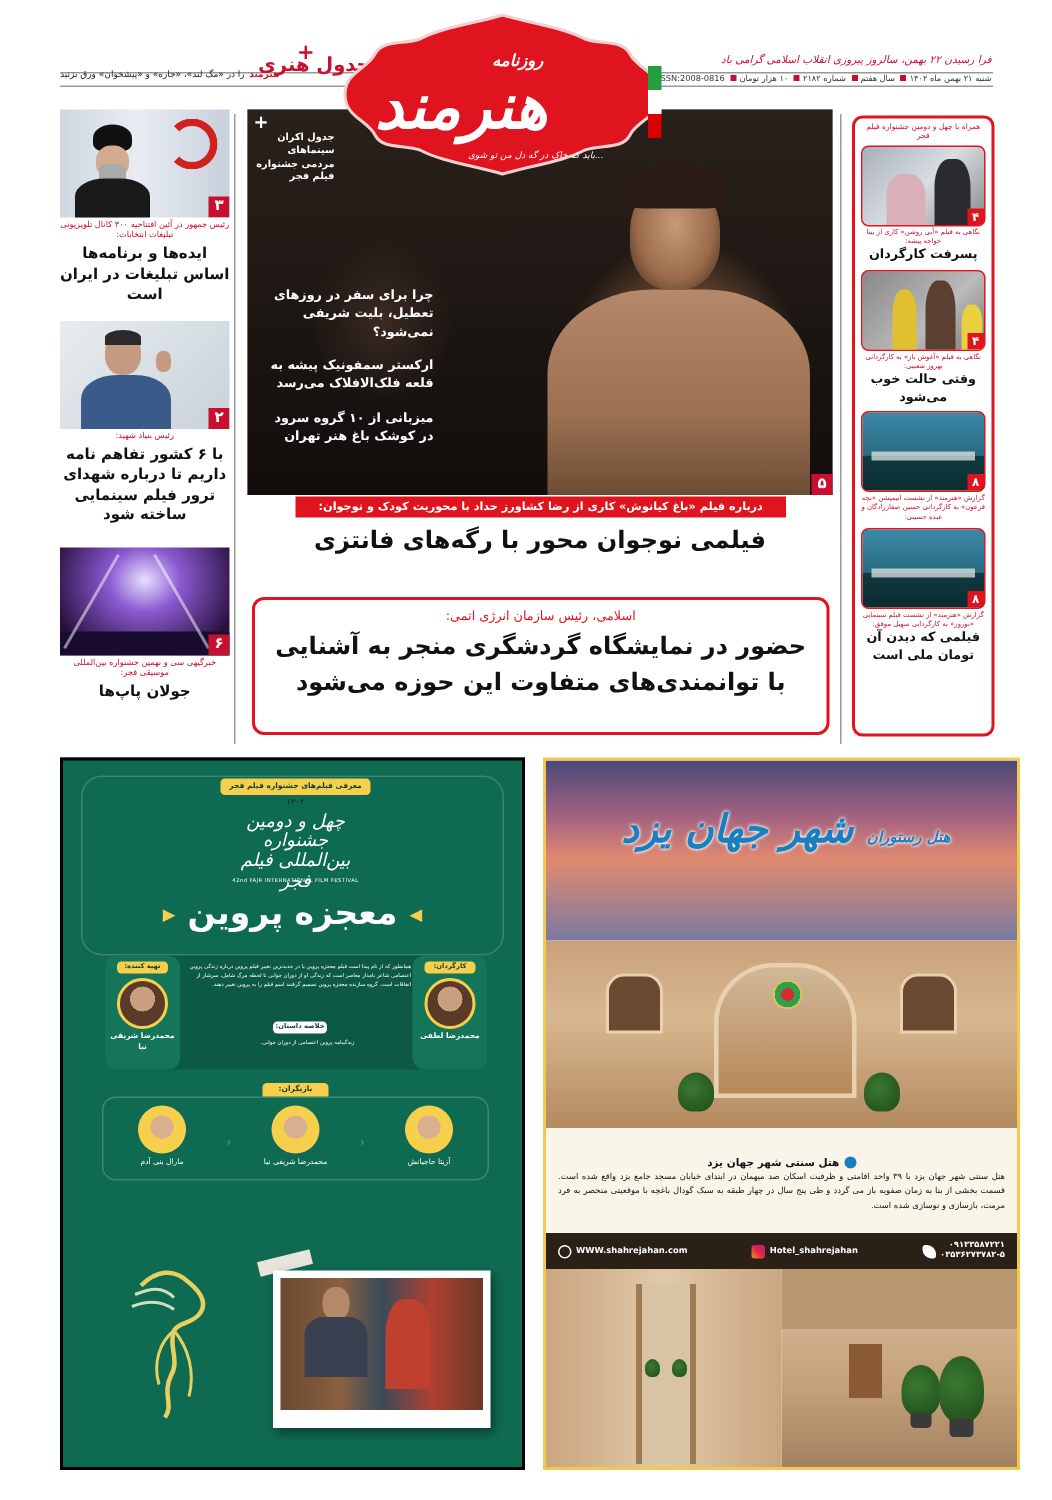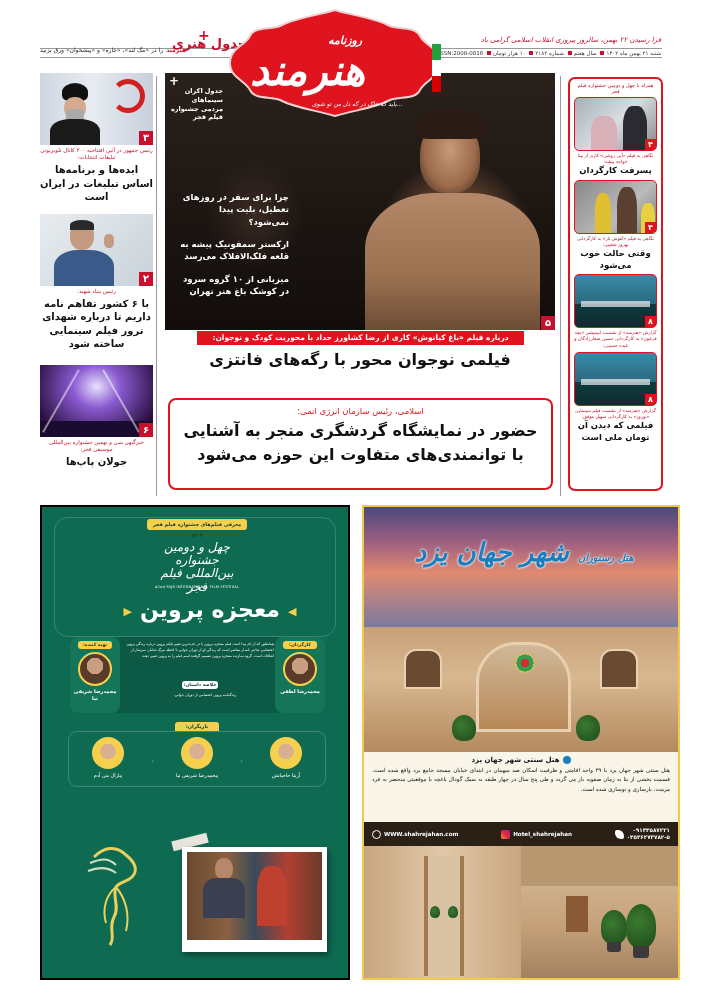--- a/index.html
+++ b/index.html
@@ -65,21 +65,21 @@
   .fest .pg { position: absolute; bottom: 0; right: 0; width: 11px; height: 11px; background: #e0141e; color: #fff; font-size: 8px; font-weight: bold; text-align: center; line-height: 11px; }
   .fest .k { font-size: 4.6px; color: #c8102e; text-align: center; line-height: 1.35; margin-top: 2px; }
   .fest .h { font-size: 8.5px; font-weight: bold; text-align: center; line-height: 1.35; }
 
   
   .ad-fajr { position: absolute; top: 505px; left: 40px; width: 310px; height: 475px; background: #0f6a52; border: 2px solid #000000; overflow: hidden; }
   .ad-fajr .frame { position: absolute; top: 10px; left: 12px; right: 12px; height: 120px; border: 1px solid rgba(255,255,255,0.18); border-radius: 14px; }
   .ad-fajr .tagbar { position: absolute; top: 12px; left: 105px; width: 100px; height: 11px; background: #f6d04d; border-radius: 3px; color: #0d3d31; font-size: 5px; font-weight: bold; text-align: center; line-height: 11px; }
   .ad-fajr .fest-logo { position: absolute; top: 34px; left: 110px; width: 90px; height: 40px; color: #fff; font-size: 12px; font-style: italic; text-align: center; line-height: 1.1; font-family: "DejaVu Serif", serif; }
   .ad-fajr .fest-en { position: absolute; top: 78px; left: 90px; width: 130px; color: #fff; font-size: 3.5px; text-align: center; letter-spacing: .3px; }
-  .ad-fajr .title { position: absolute; top: 90px; left: 15px; width: 100%; text-align: center; color: #fff; font-size: 22px; font-weight: bold; }
+  .ad-fajr .title { position: absolute; top: 90px; left: 0; width: 100%; text-align: center; color: #fff; font-size: 22px; font-weight: bold; }
   .ad-fajr .title .tri { color: #f6d04d; font-size: 11px; vertical-align: middle; margin: 0 8px; }
   .ad-fajr .credits { position: absolute; top: 130px; left: 28px; width: 255px; height: 76px; background: #0c5a45; border-radius: 8px; }
   .ad-fajr .credit-col { position: absolute; top: 0; width: 50px; height: 76px; background: #147559; border-radius: 8px; }
   .ad-fajr .credit-col.r { right: 0; }
   .ad-fajr .credit-col.l { left: 0; }
   .ad-fajr .credit-col .badge { margin: 4px auto 0; width: 34px; height: 8px; background: #f6d04d; border-radius: 3px; font-size: 4.5px; color: #0d3d31; text-align: center; line-height: 8px; font-weight: bold; }
   .ad-fajr .credit-col .av { width: 34px; height: 34px; border-radius: 50%; margin: 3px auto 0; border: 2px solid #f6d04d; background: radial-gradient(circle at 50% 40%, #c8a080 0 35%, #5a3a28 36% 100%); }
   .ad-fajr .credit-col .nm { font-size: 5px; color: #fff; text-align: center; font-weight: bold; line-height: 1.3; margin-top: 2px; }
   .ad-fajr .synopsis { position: absolute; top: 4px; left: 54px; width: 150px; color: #fff; font-size: 3.6px; line-height: 1.7; text-align: right; }
   .ad-fajr .story-badge { position: absolute; top: 44px; left: 112px; width: 36px; height: 8px; background: #fff; border-radius: 3px; font-size: 4.5px; color: #0d3d31; text-align: center; line-height: 8px; font-weight: bold; }
@@ -96,21 +96,21 @@
   .ad-fajr .tape { position: absolute; top: 330px; left: 130px; width: 36px; height: 10px; background: #e8e4dc; transform: rotate(-14deg); }
 
   .ad-hotel { position: absolute; top: 505px; left: 362px; width: 318px; height: 475px; border: 2px solid #f2c94c; overflow: hidden; }
   .ad-hotel .sky { position: absolute; top: 0; left: 0; width: 100%; height: 120px; background: linear-gradient(180deg, #4a4a7a 0%, #a06080 30%, #e08a70 55%, #7a7aa0 100%); }
   .ad-hotel .brand { position: absolute; top: 30px; left: 40px; width: 240px; text-align: center; color: #1a7fc0; font-size: 26px; font-weight: bold; font-style: italic; text-shadow: 0 0 3px #fff, 0 0 2px #fff; font-family: "DejaVu Serif", serif; }
   .ad-hotel .brand small { font-size: 10px; color: #1a7fc0; }
   .ad-hotel .facade { position: absolute; top: 120px; left: 0; width: 100%; height: 125px; background: linear-gradient(180deg, #c8a07a 0%, #d8b890 40%, #b48a60 100%); }
   .ad-hotel .facade .win { position: absolute; top: 15px; left: 112px; width: 95px; height: 90px; border: 3px solid #e8d0b0; border-radius: 40px 40px 0 0; background: linear-gradient(180deg, #d0b898 0%, #b88858 100%); }
   .ad-hotel .facade .win::after { content: ""; position: absolute; top: 8px; left: 36px; width: 20px; height: 20px; border-radius: 50%; background: radial-gradient(circle, #d03030 0 30%, #30a050 31% 60%, #d8c060 61%); }
   .ad-hotel .facade .side { position: absolute; top: 22px; width: 38px; height: 40px; border: 2px solid #e8d0b0; border-radius: 12px 12px 0 0; background: #6a4a30; }
-  .ad-hotel .info { position: absolute; top: 245px; left: 0; width: 100%; height: 70px; background: rgba(250,244,232,0.95); padding: 4px 8px; }
+  .ad-hotel .info { position: absolute; top: 245px; left: 0; width: 100%; height: 70px; background: rgba(250,244,232,0.95); padding: 19px 8px; }
   .ad-hotel .info .t { font-size: 7px; font-weight: bold; text-align: center; }
   .ad-hotel .info .d { font-size: 5.6px; line-height: 1.65; text-align: justify; margin-top: 2px; }
   .ad-hotel .contact { position: absolute; top: 315px; left: 0; width: 100%; height: 24px; background: #2a2016; display: flex; justify-content: space-between; align-items: center; padding: 0 8px; color: #fff; font-size: 5.6px; font-weight: bold; direction: ltr; }
   .ad-hotel .contact .it { display: flex; align-items: center; gap: 3px; }
   .ad-hotel .contact .ico { width: 9px; height: 9px; border-radius: 50%; display: inline-block; }
   .ad-hotel .contact .phones { direction: rtl; text-align: right; line-height: 1.3; }
   .ad-hotel .bottom-photos { position: absolute; top: 339px; left: 0; width: 100%; height: 135px; display: flex; }
   .ad-hotel .bottom-photos .p1 { flex: 1; background: linear-gradient(180deg, #d8c0a0 0%, #c4a078 60%, #a08060 100%); position: relative; }
   .ad-hotel .bottom-photos .p2 { flex: 1; background: linear-gradient(90deg, #c8a680 0%, #e2c8a8 50%, #c8a680 100%); position: relative; }
   .tree { position: absolute; border-radius: 50% 50% 40% 40%; background: radial-gradient(circle at 40% 40%, #3a7a30 0%, #1e4a1a 100%); }
@@ -197,21 +197,21 @@
 <section class="hero">
   <div class="hero-bg"></div>
   <div class="hero-body"></div>
   <div class="hero-face"></div>
   <div class="hero-hair"></div>
   <div class="hero-table-promo">
     <span class="plus">+</span>
     <span>جدول اکران سینماهای مردمی جشنواره فیلم فجر</span>
   </div>
   <div class="hero-teasers">
-    <p>چرا برای سفر در روزهای تعطیل، بلیت پیدا نمی‌شود؟</p>
+    <p>چرا برای سفر در روزهای تعطیل، بلیت شریفی نمی‌شود؟</p>
     <p>ارکستر سمفونیک پیشه به قلعه فلک‌الافلاک می‌رسد</p>
     <p>میزبانی از ۱۰ گروه سرود در کوشک باغ هنر تهران</p>
   </div>
   <div class="hero-pg">۵</div>
 </section>
 
 <div class="main-kicker-bar">درباره فیلم «باغ کیانوش» کاری از رضا کشاورز حداد با محوریت کودک و نوجوان:</div>
 <h1 class="main-headline">فیلمی نوجوان محور با رگه‌های فانتزی</h1>
 
 <section class="boxed">

